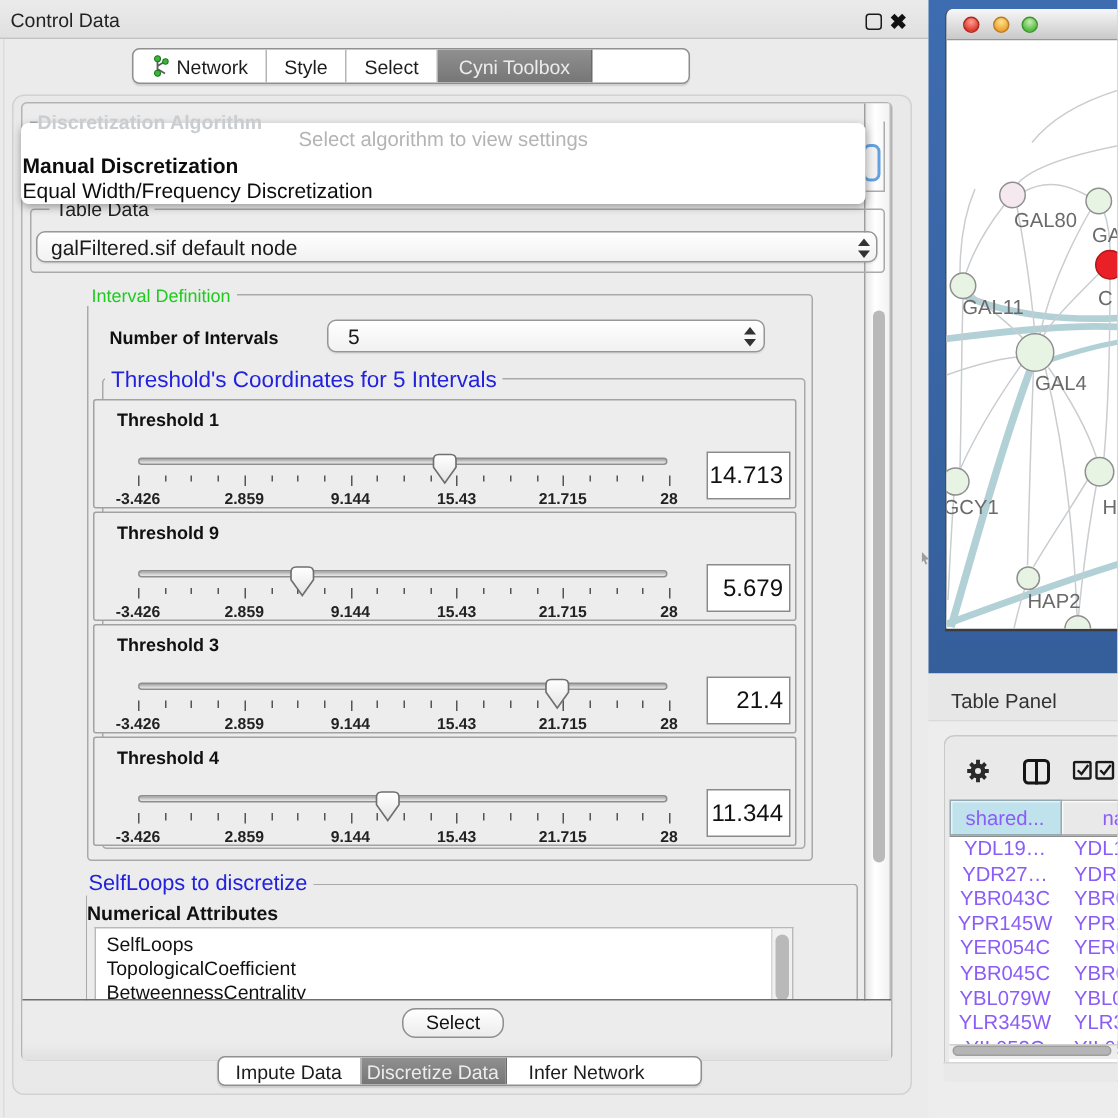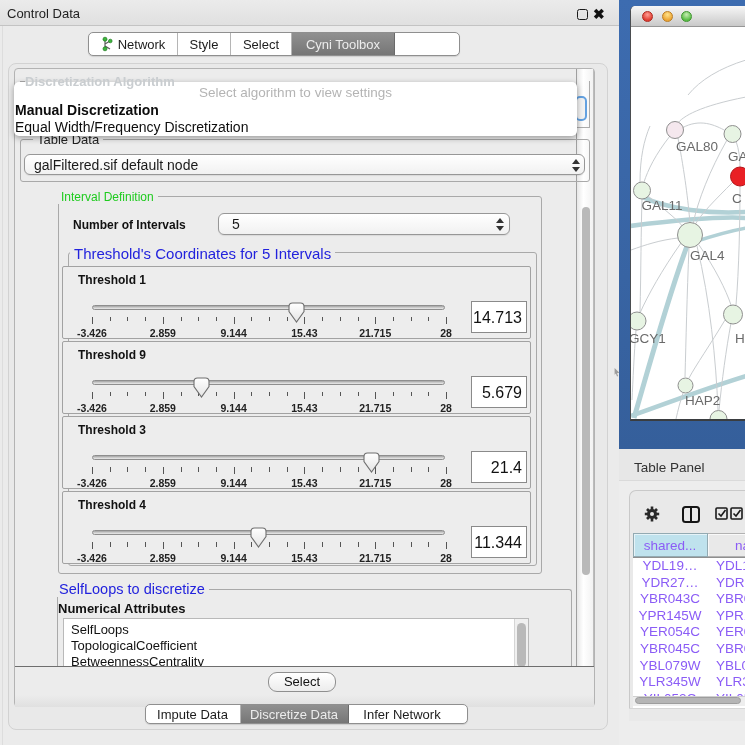--- a/index.html
+++ b/index.html
@@ -242,21 +242,21 @@
   <div style="position:absolute;left:7px;top:35px;font-size:13px;color:#111">BetweennessCentrality</div>
   <div style="position:absolute;right:0;top:0;width:14px;height:48px;background:#f0f0f0;border-left:1px solid #d5d5d5"></div>
   <div style="position:absolute;right:2.5px;top:4px;width:9px;height:44px;background:#b9b9b9;border-radius:4.5px"></div>
 </div>
 
 <div class="a" style="left:15px;top:666px;width:579px;height:41px;background:linear-gradient(#ececec 70%,#e0e0e0);border-top:1.5px solid #6e6e6e"></div>
 <div class="a" style="left:268px;top:672px;width:68px;height:19.5px;background:linear-gradient(#ffffff,#ececec);border:1px solid #8f8f8f;border-radius:9px;text-align:center;font-size:13px;color:#111;line-height:18px">Select</div>
 
 <div class="seg" style="left:144.5px;top:704px;width:323px;height:20px">
   <div style="width:95px">Impute Data</div>
-  <div class="sel" style="width:108px">Discretize Data</div>
+  <div class="sel" style="width:97px">Discretize Data</div>
   <div style="width:107px">Infer Network</div>
 </div>
 
 <div class="a" style="left:619px;top:0;width:126px;height:449px;background:linear-gradient(#3d6cb0,#355f9b)"></div>
 
 <div class="a" style="left:630px;top:6px;width:115px;height:415px;background:#fff;border-left:1px solid #4a4d50;border-bottom:2px solid #3a3d40;border-radius:5px 0 0 0;overflow:hidden">
   <div style="position:absolute;left:0;top:0;width:115px;height:21px;background:linear-gradient(#f7f7f7,#c9c9c9);border-bottom:1px solid #969696;border-radius:5px 0 0 0"></div>
 </div>
 
 <div class="a" style="left:642px;top:11px;width:11px;height:11px;border-radius:50%;background:radial-gradient(circle at 50% 30%,#ff9d94,#e03d31 70%);border:1px solid #ad2820"></div>

